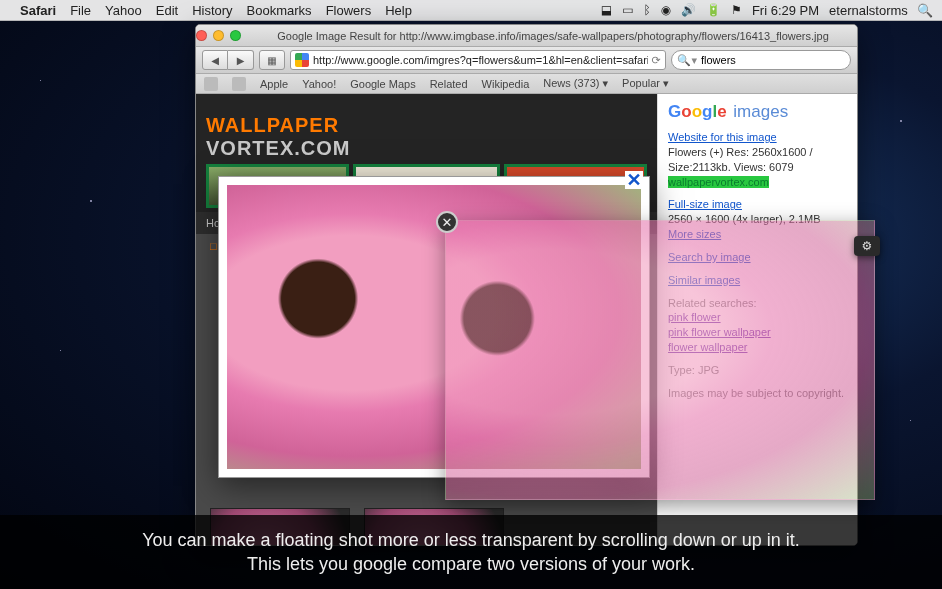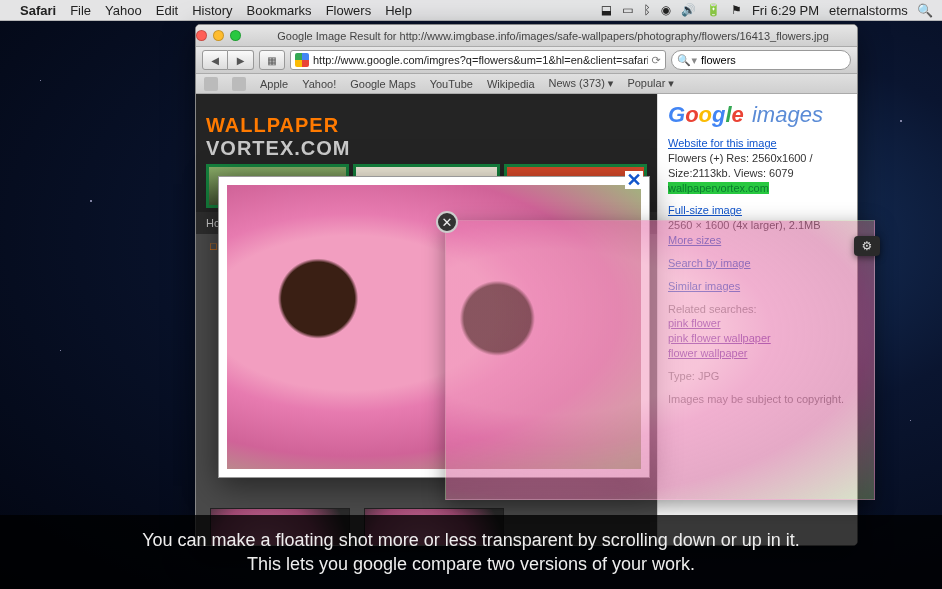--- a/index.html
+++ b/index.html
@@ -99,21 +99,21 @@
   .wv-nav { background:#2e2e2e; display:flex; gap:14px; padding:5px 10px; font-size:11px; }
   .wv-nav span { color:#ccc; }
   .wv-nav .rand { color:#ff7a00; }
   .wv-bc { background:#4a4a4a; color:#ccc; padding:6px 10px; font-size:11px; }
   .wv-bc .sep { color:#ff7a00; margin:0 4px; }
   .thumb-grid { display:flex; gap:14px; padding: 250px 14px 10px; }
   .thumb { width:140px; }
   .thumb .timg { width:140px; height:90px; background: radial-gradient(circle at 40% 50%, #d97aa5 0%, #a14a74 55%, #2a2a2a 90%); border:1px solid #222; }
 
   .sidebar { width:200px; background:#fff; padding:8px 10px; font-size:11px; color:#333; border-left:1px solid #ddd; overflow:hidden; }
-  .gimg-logo { font-size:22px; margin-bottom:8px;font-style:italic; }
+  .gimg-logo { font-size:17px; margin-bottom:8px; }
   .gimg-logo .g1{color:#4285F4;font-weight:bold;}
   .gimg-logo .g2{color:#EA4335;font-weight:bold;}
   .gimg-logo .g3{color:#FBBC05;font-weight:bold;}
   .gimg-logo .g4{color:#4285F4;font-weight:bold;}
   .gimg-logo .g5{color:#34A853;font-weight:bold;}
   .gimg-logo .g6{color:#EA4335;font-weight:bold;}
   .gimg-logo .im{color:#5a8bd6; font-weight:normal; margin-left:2px;}
   .sidebar a { color:#1155cc; text-decoration:underline; }
   .sidebar .sec { margin-bottom:8px; line-height:1.35;margin-top:8px; }
   .sidebar .green { color:#0a7d2e; text-decoration:none; }
@@ -228,21 +228,21 @@
   <div class="bookmarksbar">
     <span class="bb">
         <span class="ico"></span>
       </span>
     <span class="bb">
         <span class="ico"></span>
       </span>
     <span>Apple</span>
     <span>Yahoo!</span>
     <span>Google Maps</span>
-    <span>YouTube</span>
+    <span>Related</span>
     <span>Wikipedia</span>
     <span>News (373) ▾</span>
     <span>Popular ▾</span>
   </div>
 
   <div class="content">
     <div class="page-left">
       <div class="wv-header">
         <div class="wv-logo">
           <div class="l1">WALLPAPER</div>

